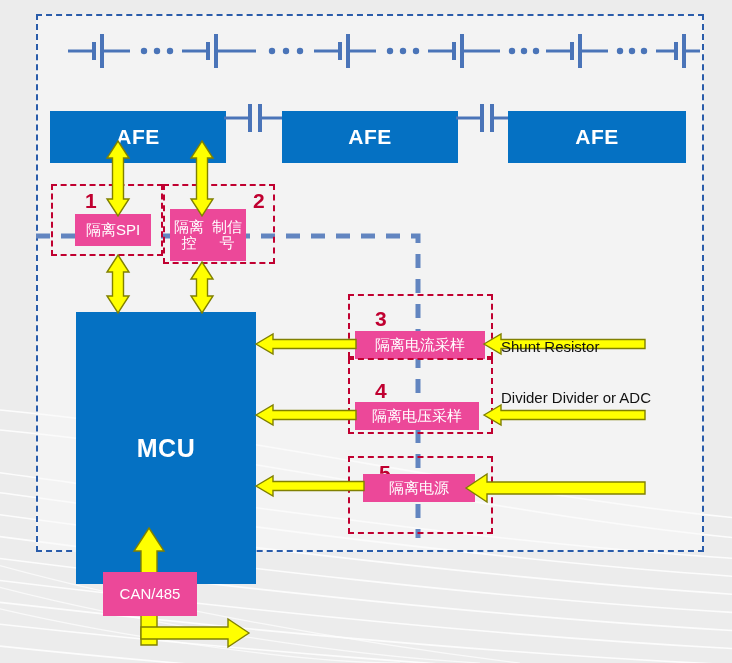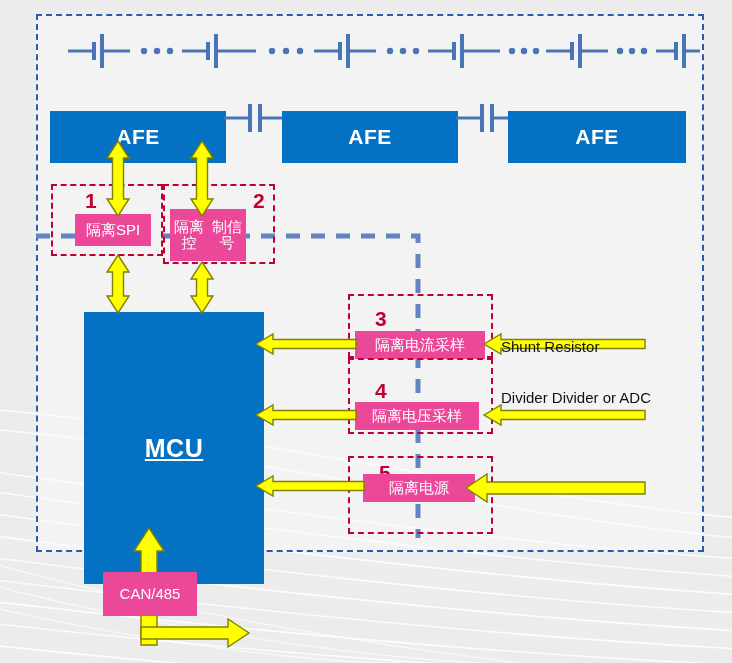--- a/index.html
+++ b/index.html
@@ -200,21 +200,21 @@
   <div class="abs blk-green nosel" style="left:355px;top:402px;width:124px;height:28px;">
     <span>隔离电压采样</span>
   </div>
 
   <div class="abs grp" style="left:348px;top:456px;width:145px;height:78px;"></div>
   <div class="grp-num nosel" style="left:379px;top:462px;">5</div>
   <div class="abs blk-green nosel" style="left:363px;top:474px;width:112px;height:28px;">
     <span>隔离电源</span>
   </div>
 
-  <div class="abs blk-blue mcu nosel" style="left:84px;top:312px;width:180px;height:272px;text-decoration:underline;">
+  <div class="abs blk-blue mcu nosel" style="left:76px;top:312px;width:180px;height:272px;">
     <span>MCU</span>
   </div>
 
   <svg class="abs" style="left:0;top:0;" width="732" height="663">
     <g fill="#ffff00" stroke="#808000" stroke-width="1.4" stroke-linejoin="miter">
 
       <polygon points="118,141 129,158 123.5,158 123.5,199 129,199 118,216 107,199 112.5,199 112.5,158 107,158"></polygon>
 
       <polygon points="202,141 213,158 207.5,158 207.5,199 213,199 202,216 191,199 196.5,199 196.5,158 191,158"></polygon>
 

